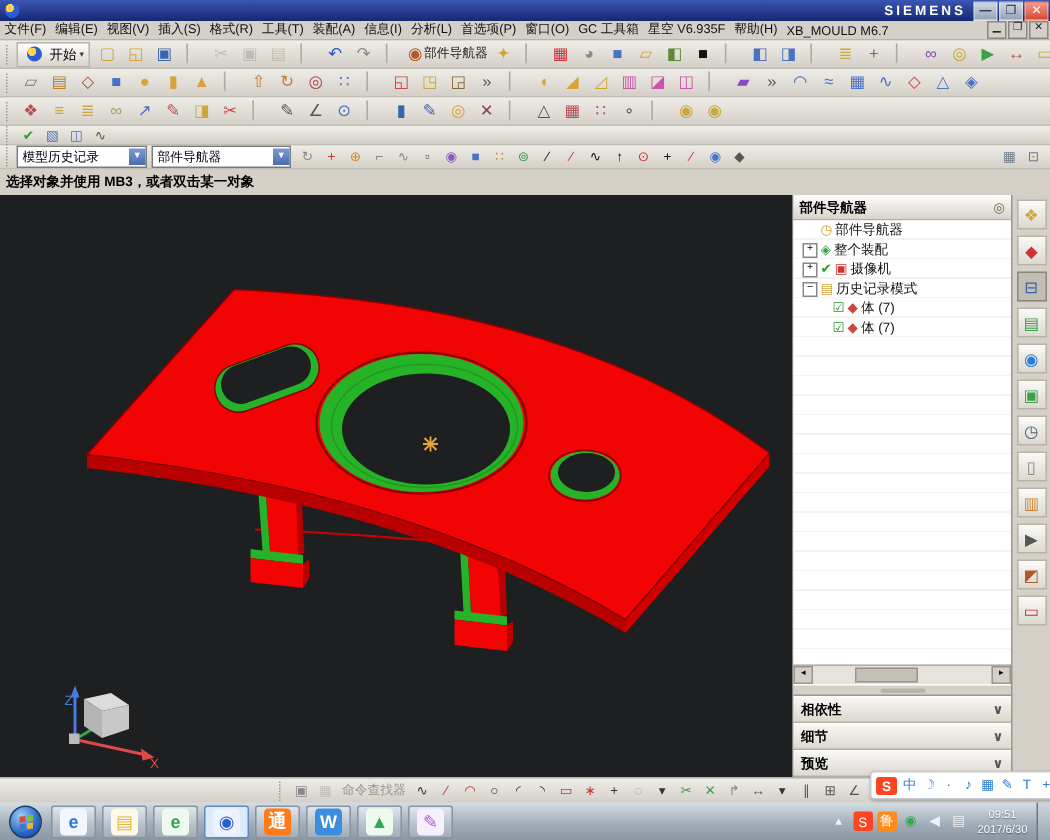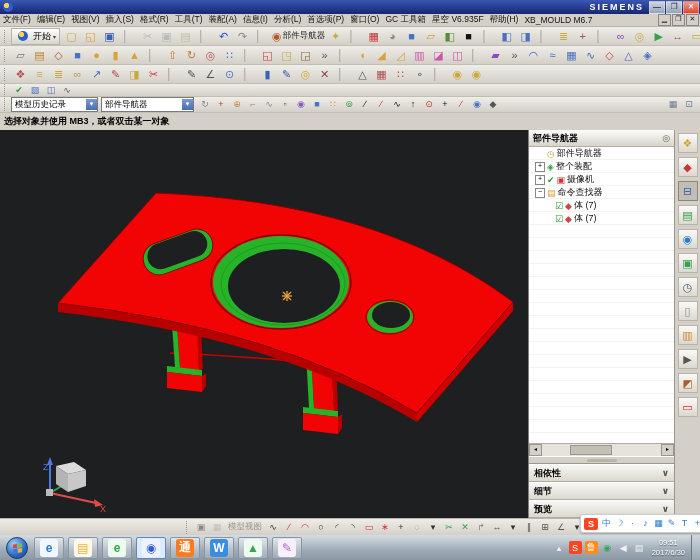--- a/index.html
+++ b/index.html
@@ -653,21 +653,21 @@
           <span class="check opt" style="color: rgb(42, 154, 42);">✔</span>
           <span class="ticon opt" style="color: rgb(204, 51, 51);">▣</span>
           <span class="tlabel">摄像机</span>
         </div>
 
         <div class="trow">
           <span class="ind"></span>
           <span class="expander opt">−</span>
 
           <span class="ticon opt" style="color: rgb(216, 164, 55);">▤</span>
-          <span class="tlabel">命令查找器</span>
+          <span class="tlabel">历史记录模式</span>
         </div>
 
         <div class="trow">
           <span class="ind" style="width: 20px;"></span>
 
           <span class="check opt" style="color: rgb(42, 154, 42);">☑</span>
           <span class="ticon opt" style="color: rgb(204, 68, 68);">◆</span>
           <span class="tlabel">体 (7)</span>
         </div>
 
@@ -763,21 +763,21 @@
   <span class="handle" style="margin-left:186px"></span>
   <div class="iconlist">
 
   <span class="gicon" style="color: rgb(136, 136, 136);">
         <span class="g">▣</span>
       </span>
       <span class="gicon" style="color: rgb(170, 170, 170); opacity: 0.6;">
         <span class="g">▦</span>
       </span>
     </div>
-  <span class="finish-label">模型视图</span>
+  <span class="finish-label">命令查找器</span>
   <div class="iconlist">
 
   <span class="gicon" style="color: rgb(51, 51, 51);">
         <span class="g">∿</span>
       </span>
       <span class="gicon" style="color: rgb(204, 51, 51);">
         <span class="g">∕</span>
       </span>
       <span class="gicon" style="color: rgb(204, 51, 51);">
         <span class="g">◠</span>

